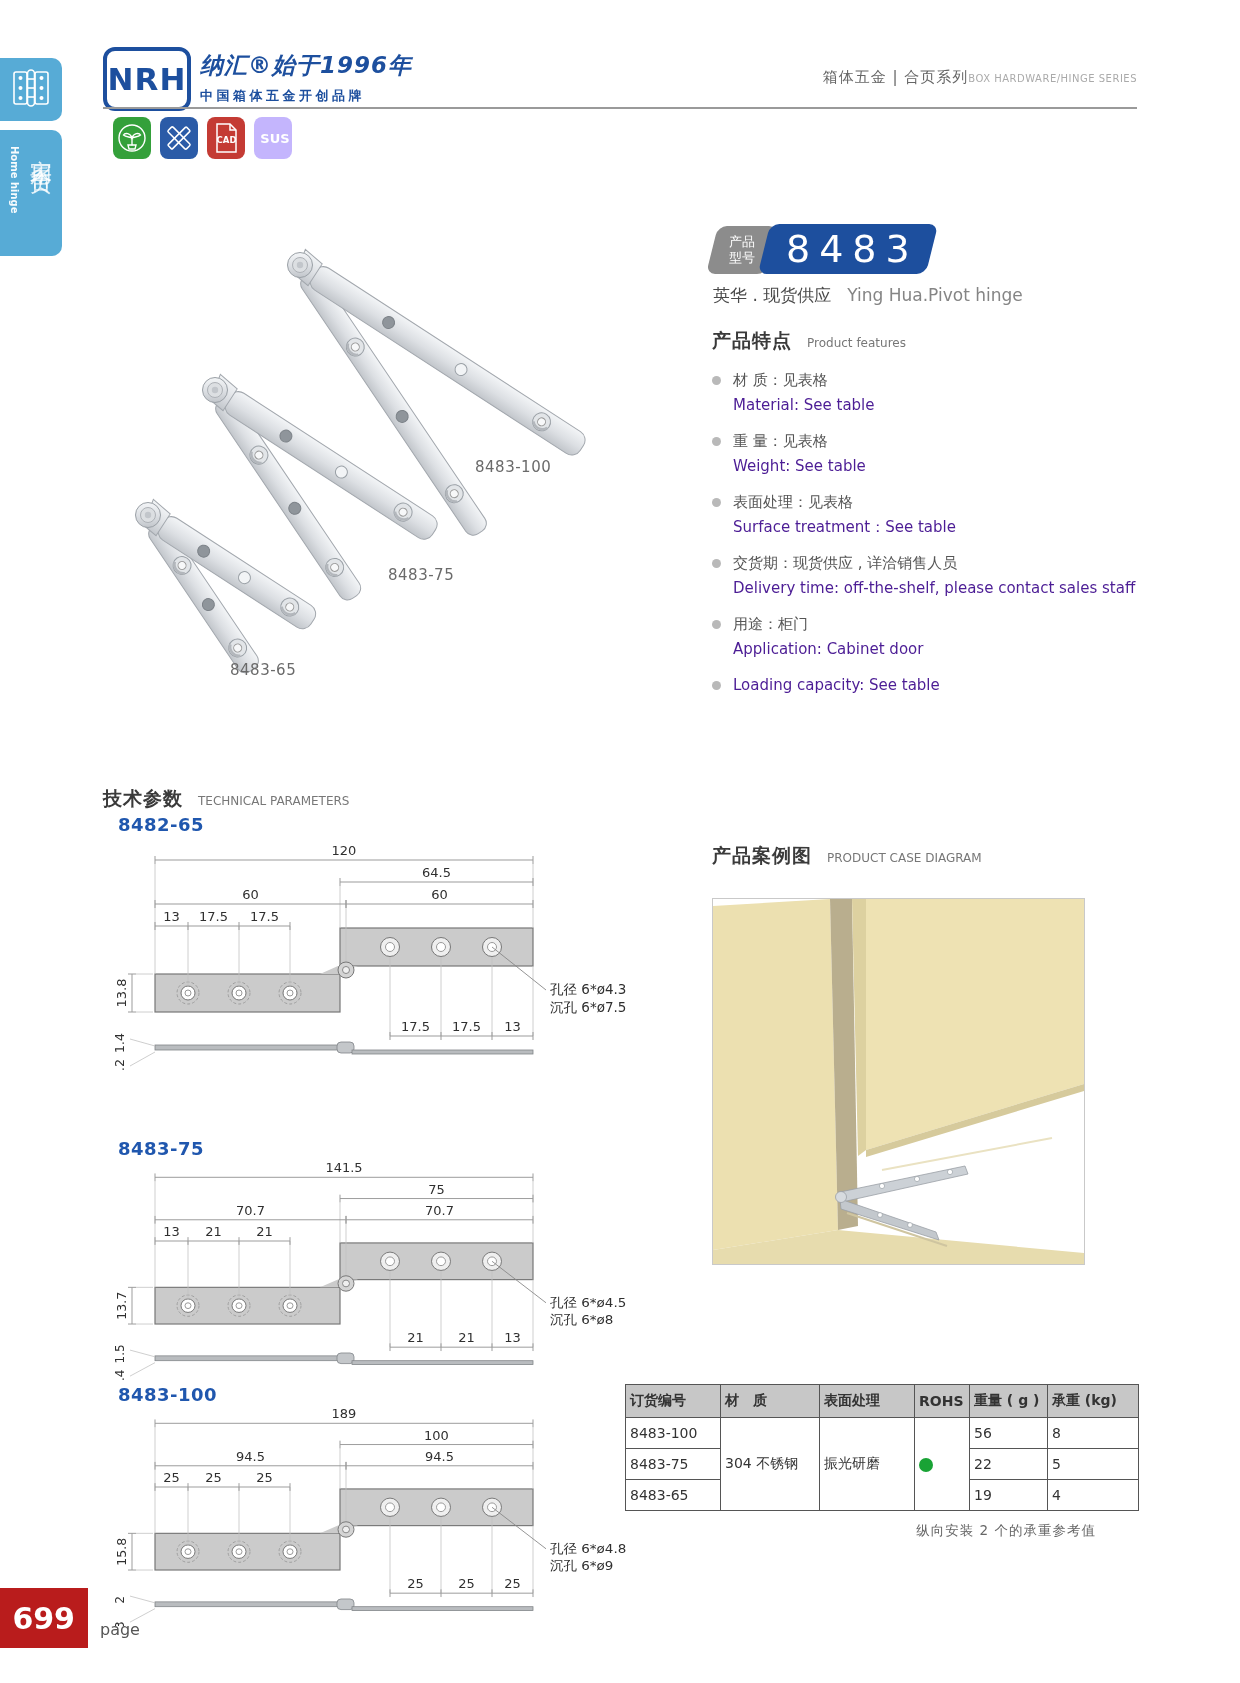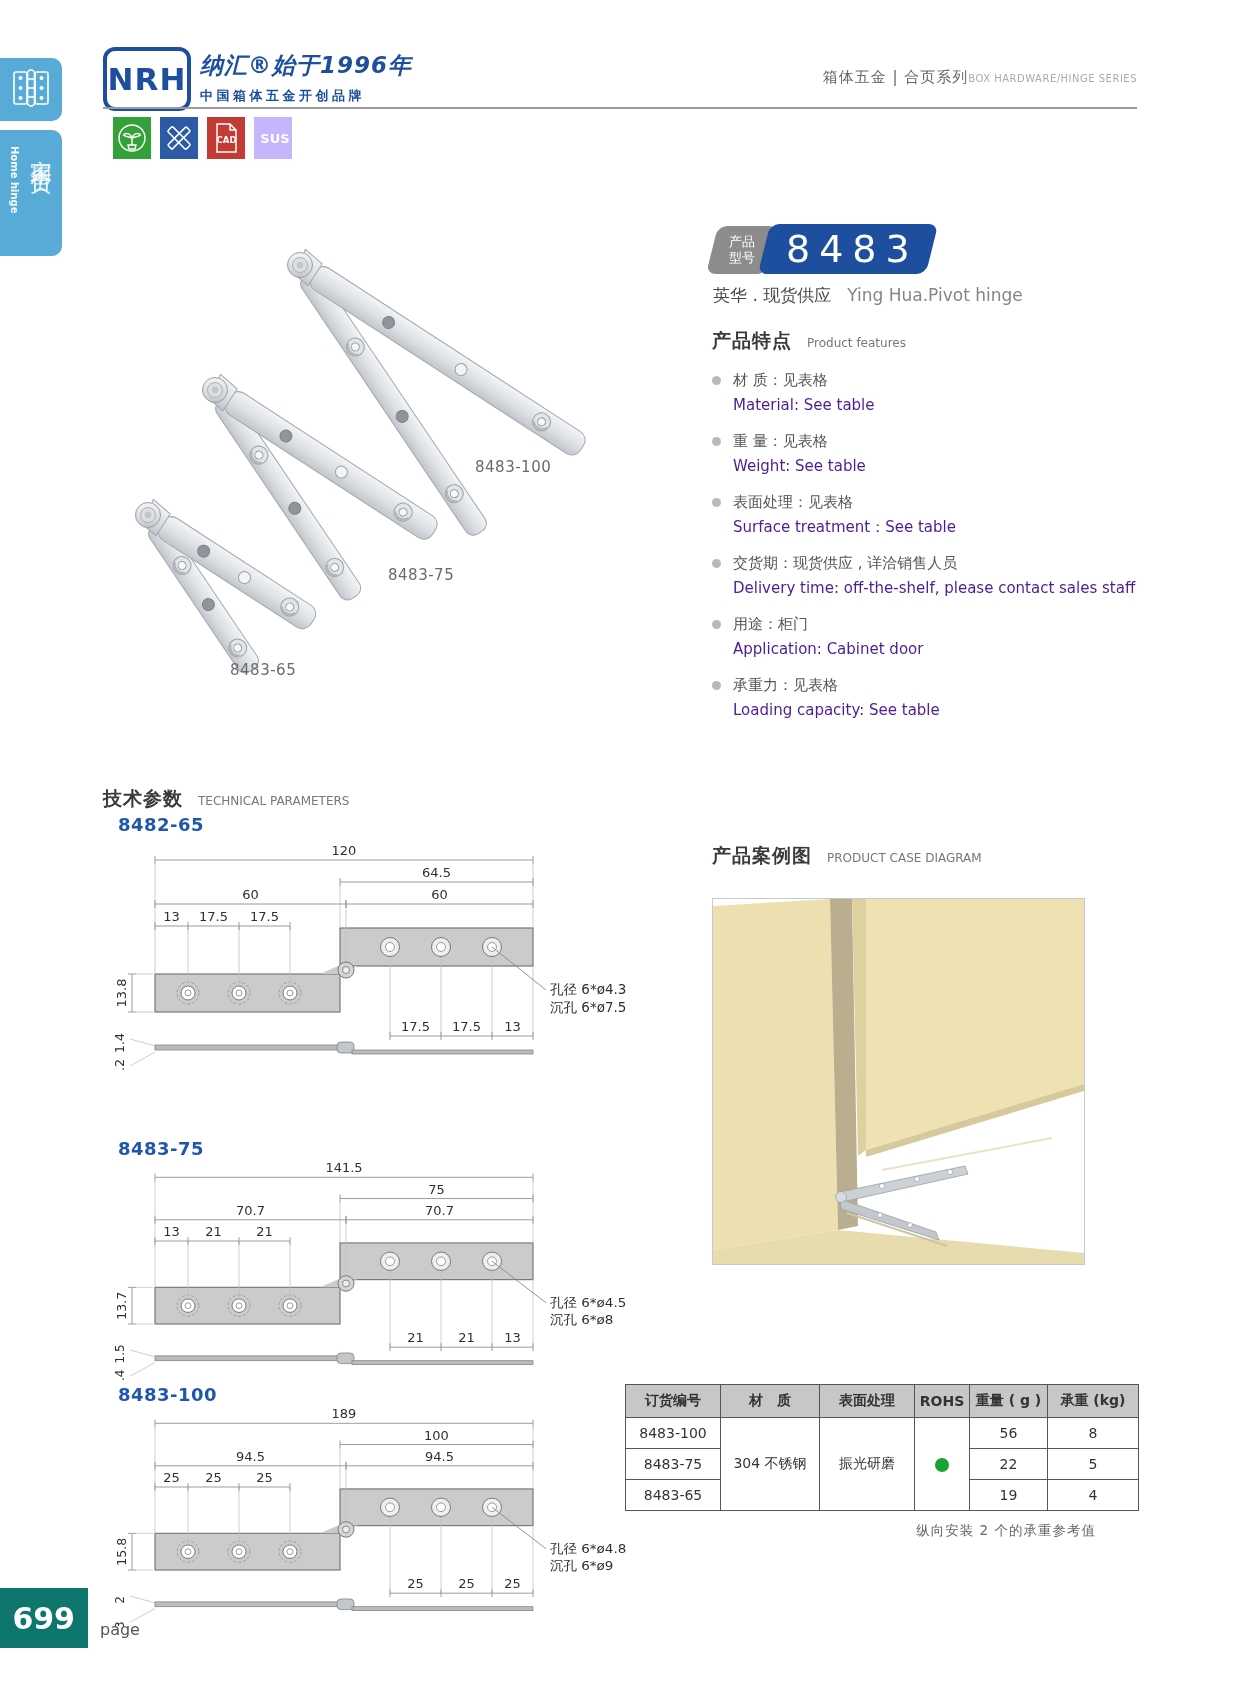--- a/index.html
+++ b/index.html
@@ -23,21 +23,21 @@
   .brand{left:200px;top:50px;color:#1d4f9e;}
   .brand .l1{font-size:23px;font-weight:bold;letter-spacing:1px;font-style:italic;}
   .brand .l2{font-size:13px;font-weight:bold;letter-spacing:3.5px;margin-top:6px;}
   .series{left:630px;top:68px;width:507px;display:flex;justify-content:flex-end;align-items:baseline;}
   .series .zh{font-size:15px;color:#666;letter-spacing:1px;}
   .series .en{font-size:10px;color:#aaa;letter-spacing:.5px;}
   .rule{left:103px;top:107px;width:1034px;height:2px;background:#9a9a9a;}
 
   
   .badges{left:113px;top:117px;display:flex;gap:9px;}
-  .badge{width:38px;height:42px;border-radius:0;display:flex;align-items:center;justify-content:center;}
+  .badge{width:38px;height:42px;border-radius:8px;display:flex;align-items:center;justify-content:center;}
   .badge svg text{font-family:"DejaVu Sans",sans-serif;}
 
   
   .model-tag{left:712px;top:226px;width:60px;height:48px;background:#8c8c8c;border-radius:9px;
              transform:skewX(-14deg);display:flex;align-items:center;justify-content:center;}
   .model-tag .t{transform:skewX(14deg);color:#fff;font-size:13px;line-height:16px;text-align:center;}
   .model-banner{left:764px;top:224px;width:168px;height:50px;background:#1d4f9e;border-radius:9px;
              transform:skewX(-14deg);display:flex;align-items:center;justify-content:center;}
   .model-banner .t{transform:skewX(14deg);color:#fff;font-size:38px;letter-spacing:9px;padding-left:8px;}
   .subtitle{left:713px;top:284px;display:flex;gap:16px;align-items:baseline;}
@@ -59,27 +59,27 @@
 
   .diag-h{font-size:18px;font-weight:bold;color:#2057ae;letter-spacing:.5px;}
 
   .photo-label{font-size:15px;color:#6a6a6a;letter-spacing:.5px;}
 
   
   .case-box{left:712px;top:898px;}
 
   
   table.spec{border-collapse:collapse;font-size:14px;color:#333;}
-  table.spec th,table.spec td{border:1px solid #555;text-align:center;height:30px;padding:0 4px;}
+  table.spec th,table.spec td{border:1px solid #555;text-align:left;height:30px;padding:0 4px;}
   table.spec th{background:#c7c7c7;font-weight:bold;height:32px;}
   .dot-rohs{display:inline-block;width:14px;height:14px;border-radius:50%;background:#19a335;vertical-align:middle;}
   .note{left:660px;top:1522px;width:436px;text-align:right;font-size:13.5px;color:#666;letter-spacing:1px;}
 
   
-  .page-box{left:0;top:1588px;width:88px;height:60px;background:#0f766e;display:flex;align-items:center;
+  .page-box{left:0;top:1588px;width:88px;height:60px;background:#b91c1c;display:flex;align-items:center;
             justify-content:flex-end;padding-right:13px;box-sizing:border-box;color:#fff;
             font-size:30px;font-weight:bold;}
   .page-word{left:100px;top:1620px;font-size:16px;color:#555;}
 </style>
 </head>
 <body>
 
 <div class="page">
 
   <div class="tab tab1">
@@ -281,21 +281,20 @@
         <div class="zh">交货期：现货供应 , 详洽销售人员</div>
         <div class="en">Delivery time: off-the-shelf, please contact sales staff</div>
         </li>
       <li>
           <span class="dot"></span>
         <div class="zh">用途：柜门</div>
         <div class="en">Application: Cabinet door</div>
         </li>
       <li>
           <span class="dot"></span>
-        <div class="zh">承重力：见表格</div>
         <div class="en">Loading capacity: See table</div>
         </li>
     </ul>
   </div>
 
   <div class="abs sec-title" style="left:103px;top:786px;">
     <span class="zh">技术参数</span>
     <span class="en">TECHNICAL PARAMETERS</span>
   </div>
 

